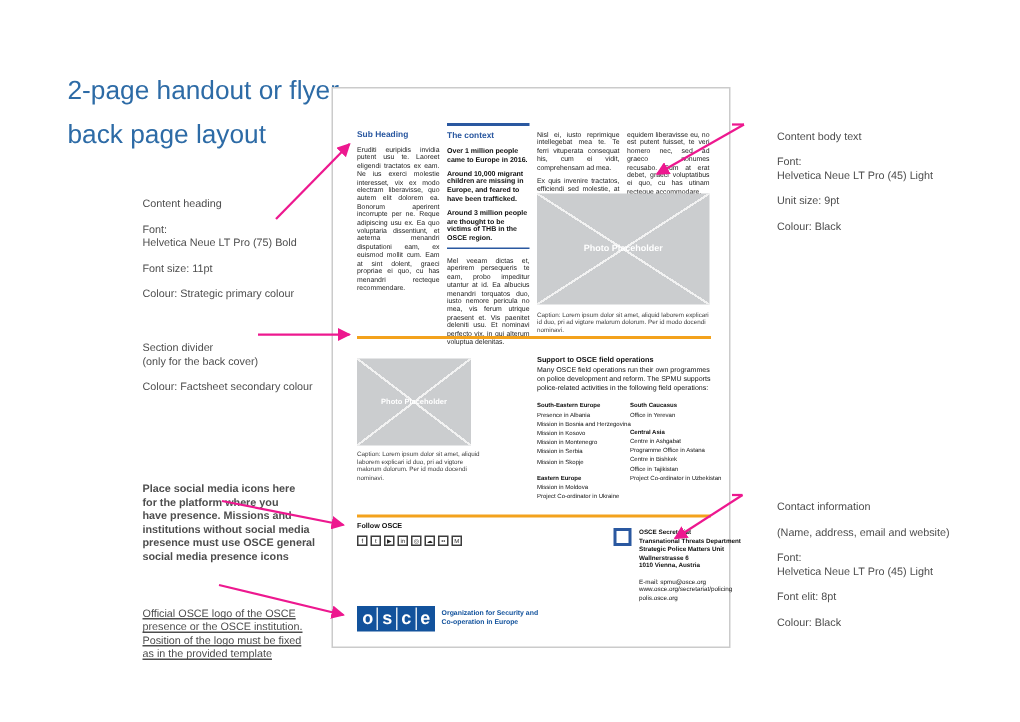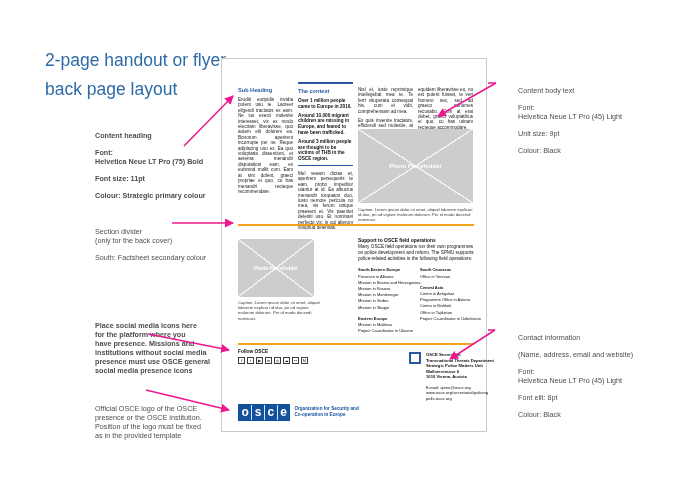--- a/index.html
+++ b/index.html
@@ -6,24 +6,24 @@
   .canvas{position:relative;width:680px;height:481px;background:#fff;overflow:hidden;
           font-family:"Liberation Sans",sans-serif;}
 
   
   .title{position:absolute;left:45px;top:46px;font-size:17.5px;line-height:29px;
          color:#2d6ba6;font-weight:400;}
 
   
   .ann{position:absolute;color:#4d4d4d;font-size:7.2px;line-height:9px;}
   .ann-p{margin:8px 0 6px 0;white-space:pre-line;}
-  #ann-content-heading{left:95px;top:123px;width:130px;font-weight:bold;}
+  #ann-content-heading{left:95px;top:123px;width:130px;}
   #ann-section-divider{left:95px;top:219px;width:130px;}
   #ann-social-icons{left:95px;top:313px;width:135px;font-weight:bold;}
-  #ann-osce-logo{left:95px;top:396px;width:135px;}
+  #ann-osce-logo{left:95px;top:396px;width:135px;text-decoration:underline;}
   #ann-content-body{left:518px;top:78px;width:130px;}
   #ann-contact-info{left:518px;top:325px;width:130px;}
 
   
   .page{position:absolute;left:221px;top:58px;width:266px;height:374px;background:#fff;
         border:1px solid #cbcbcb;box-sizing:border-box;}
   .page *{box-sizing:border-box;}
   .topcols{position:absolute;left:16px;top:23px;width:236px;display:flex;gap:5px;}
   .tcol{flex:0 0 55px;width:55px;}
   .tcol1{padding-top:5px;}
@@ -94,21 +94,21 @@
   <div class="ann" id="ann-content-heading">
       <p class="ann-p">Content heading</p>
       <p class="ann-p">Font:
 Helvetica Neue LT Pro (75) Bold</p>
       <p class="ann-p">Font size: 11pt</p>
       <p class="ann-p">Colour: Strategic primary colour</p>
     </div>
   <div class="ann" id="ann-section-divider">
       <p class="ann-p">Section divider
 (only for the back cover)</p>
-      <p class="ann-p">South: Factsheet secondary colour</p>
+      <p class="ann-p">Colour: Factsheet secondary colour</p>
     </div>
   <div class="ann" id="ann-social-icons">
       <p class="ann-p">Place social media icons here
 for the platform where you
 have presence. Missions and
 institutions without social media
 presence must use OSCE general
 social media presence icons</p>
     </div>
   <div class="ann" id="ann-osce-logo">

